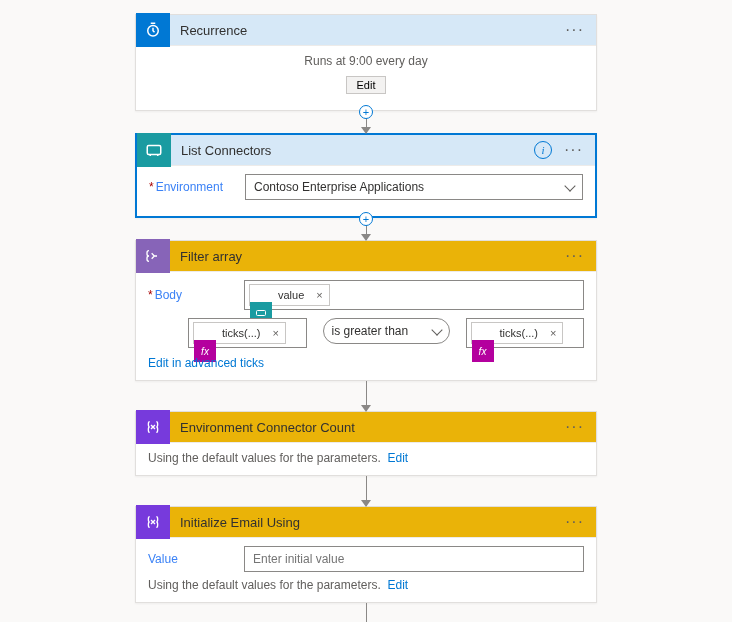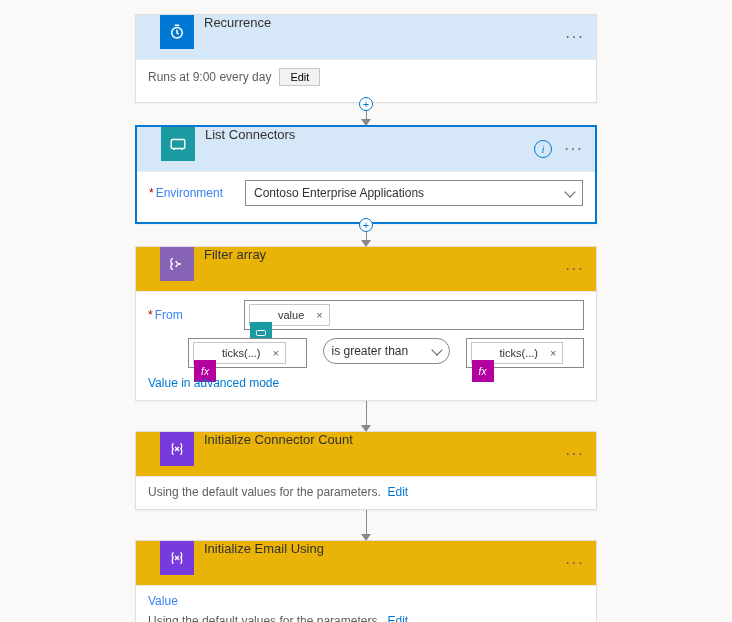--- a/index.html
+++ b/index.html
@@ -22,23 +22,23 @@
       width: 462px;
       background: #fff;
       border: 1px solid #e1dfdd;
       box-shadow: 0 1px 2px rgba(0,0,0,0.05);
     }
     .card.selected {
       border: 2px solid #0078d4;
     }
     .card-header {
       display: flex;
-      height: 44px;
+      align-items: center;
+      height: 30px;
       padding-right: 8px;
-      padding-left: 24px;
     }
     .card-header .icon-box {
       width: 34px;
       height: 34px;
       display: flex;
       align-items: center;
       justify-content: center;
       flex-shrink: 0;
     }
     .card-header .title {
@@ -237,21 +237,21 @@
             <path d="M12 9v4l2 2"></path>
             <path d="M9 3h6"></path>
         </svg>
       </div>
       <div class="title">Recurrence</div>
       <div class="header-actions">
         <span class="more-dots">···</span>
       </div>
     </div>
     <div class="card-body">
-      <div class="row" style="margin-bottom:6px;">
+      <div class="row" style="margin-bottom:6px;flex-direction:column;">
         <span class="helper-text">Runs at 9:00 every day</span>
         <button class="btn-small">Edit</button>
       </div>
     </div>
   </div>
 
   <div class="connector">
     <div class="line"></div>
       <div class="arrow-head"></div>
     <div class="plus-badge">+</div>
@@ -297,21 +297,21 @@
           <path d="M10 8l4 4-4 4M14 12h4"></path>
         </svg>
       </div>
       <div class="title">Filter array</div>
       <div class="header-actions">
         <span class="more-dots">···</span>
       </div>
     </div>
     <div class="card-body">
       <div class="row">
-        <div class="label required">From</div>
+        <div class="label required">Body</div>
         <div class="text-field" style="padding:3px 4px;height:auto;">
           <span class="token">
             <span class="tok-icon bg-teal">
               <svg width="12" height="12" viewBox="0 0 24 24" fill="none" stroke="#fff" stroke-width="2">
                   <rect x="3" y="7" width="18" height="10" rx="2"></rect>
                 </svg>
             </span>
             <span class="tok-label">value</span>
             <span class="tok-x">×</span>
           </span>
@@ -331,40 +331,40 @@
         </div>
         <div class="token-wrap">
           <span class="token">
             <span class="tok-icon bg-pink fx-style">fx</span>
             <span class="tok-label">ticks(...)</span>
             <span class="tok-x">×</span>
           </span>
         </div>
       </div>
       <div>
-        <span class="link">Value in advanced mode</span>
+        <span class="link">Edit in advanced ticks</span>
       </div>
     </div>
   </div>
 
   <div class="connector" style="height:30px;">
     <div class="line"></div>
       <div class="arrow-head"></div>
   </div>
 
   <div class="card">
     <div class="card-header bg-purple-light">
       <div class="icon-box bg-purple-dark">
         <svg width="16" height="16" viewBox="0 0 24 24" fill="none" stroke="#fff" stroke-width="2">
           <path d="M7 4c-2 0-2 2-2 4s0 4 2 4c-2 0-2 2-2 4s0 4 2 4"></path>
           <path d="M17 4c2 0 2 2 2 4s0 4-2 4c2 0 2 2 2 4s0 4-2 4"></path>
           <path d="M9 9l6 6M15 9l-6 6"></path>
         </svg>
       </div>
-      <div class="title">Initialize Connector Count</div>
+      <div class="title">Environment Connector Count</div>
       <div class="header-actions">
         <span class="more-dots">···</span>
       </div>
     </div>
     <div class="card-body">
       <span class="helper-text">Using the default values for the parameters.</span>
       &nbsp;<span class="link">Edit</span>
     </div>
   </div>
 
@@ -383,20 +383,23 @@
         </svg>
       </div>
       <div class="title">Initialize Email Using</div>
       <div class="header-actions">
         <span class="more-dots">···</span>
       </div>
     </div>
     <div class="card-body">
       <div class="row">
         <div class="label">Value</div>
+        <div class="text-field">
+          <input type="text" placeholder="Enter initial value" style="">
+        </div>
       </div>
       <div style="margin-top:6px;">
         <span class="helper-text">Using the default values for the parameters.</span>
         &nbsp;<span class="link">Edit</span>
       </div>
     </div>
   </div>
 
   <div class="connector" style="height:26px;">
     <div class="line"></div>

